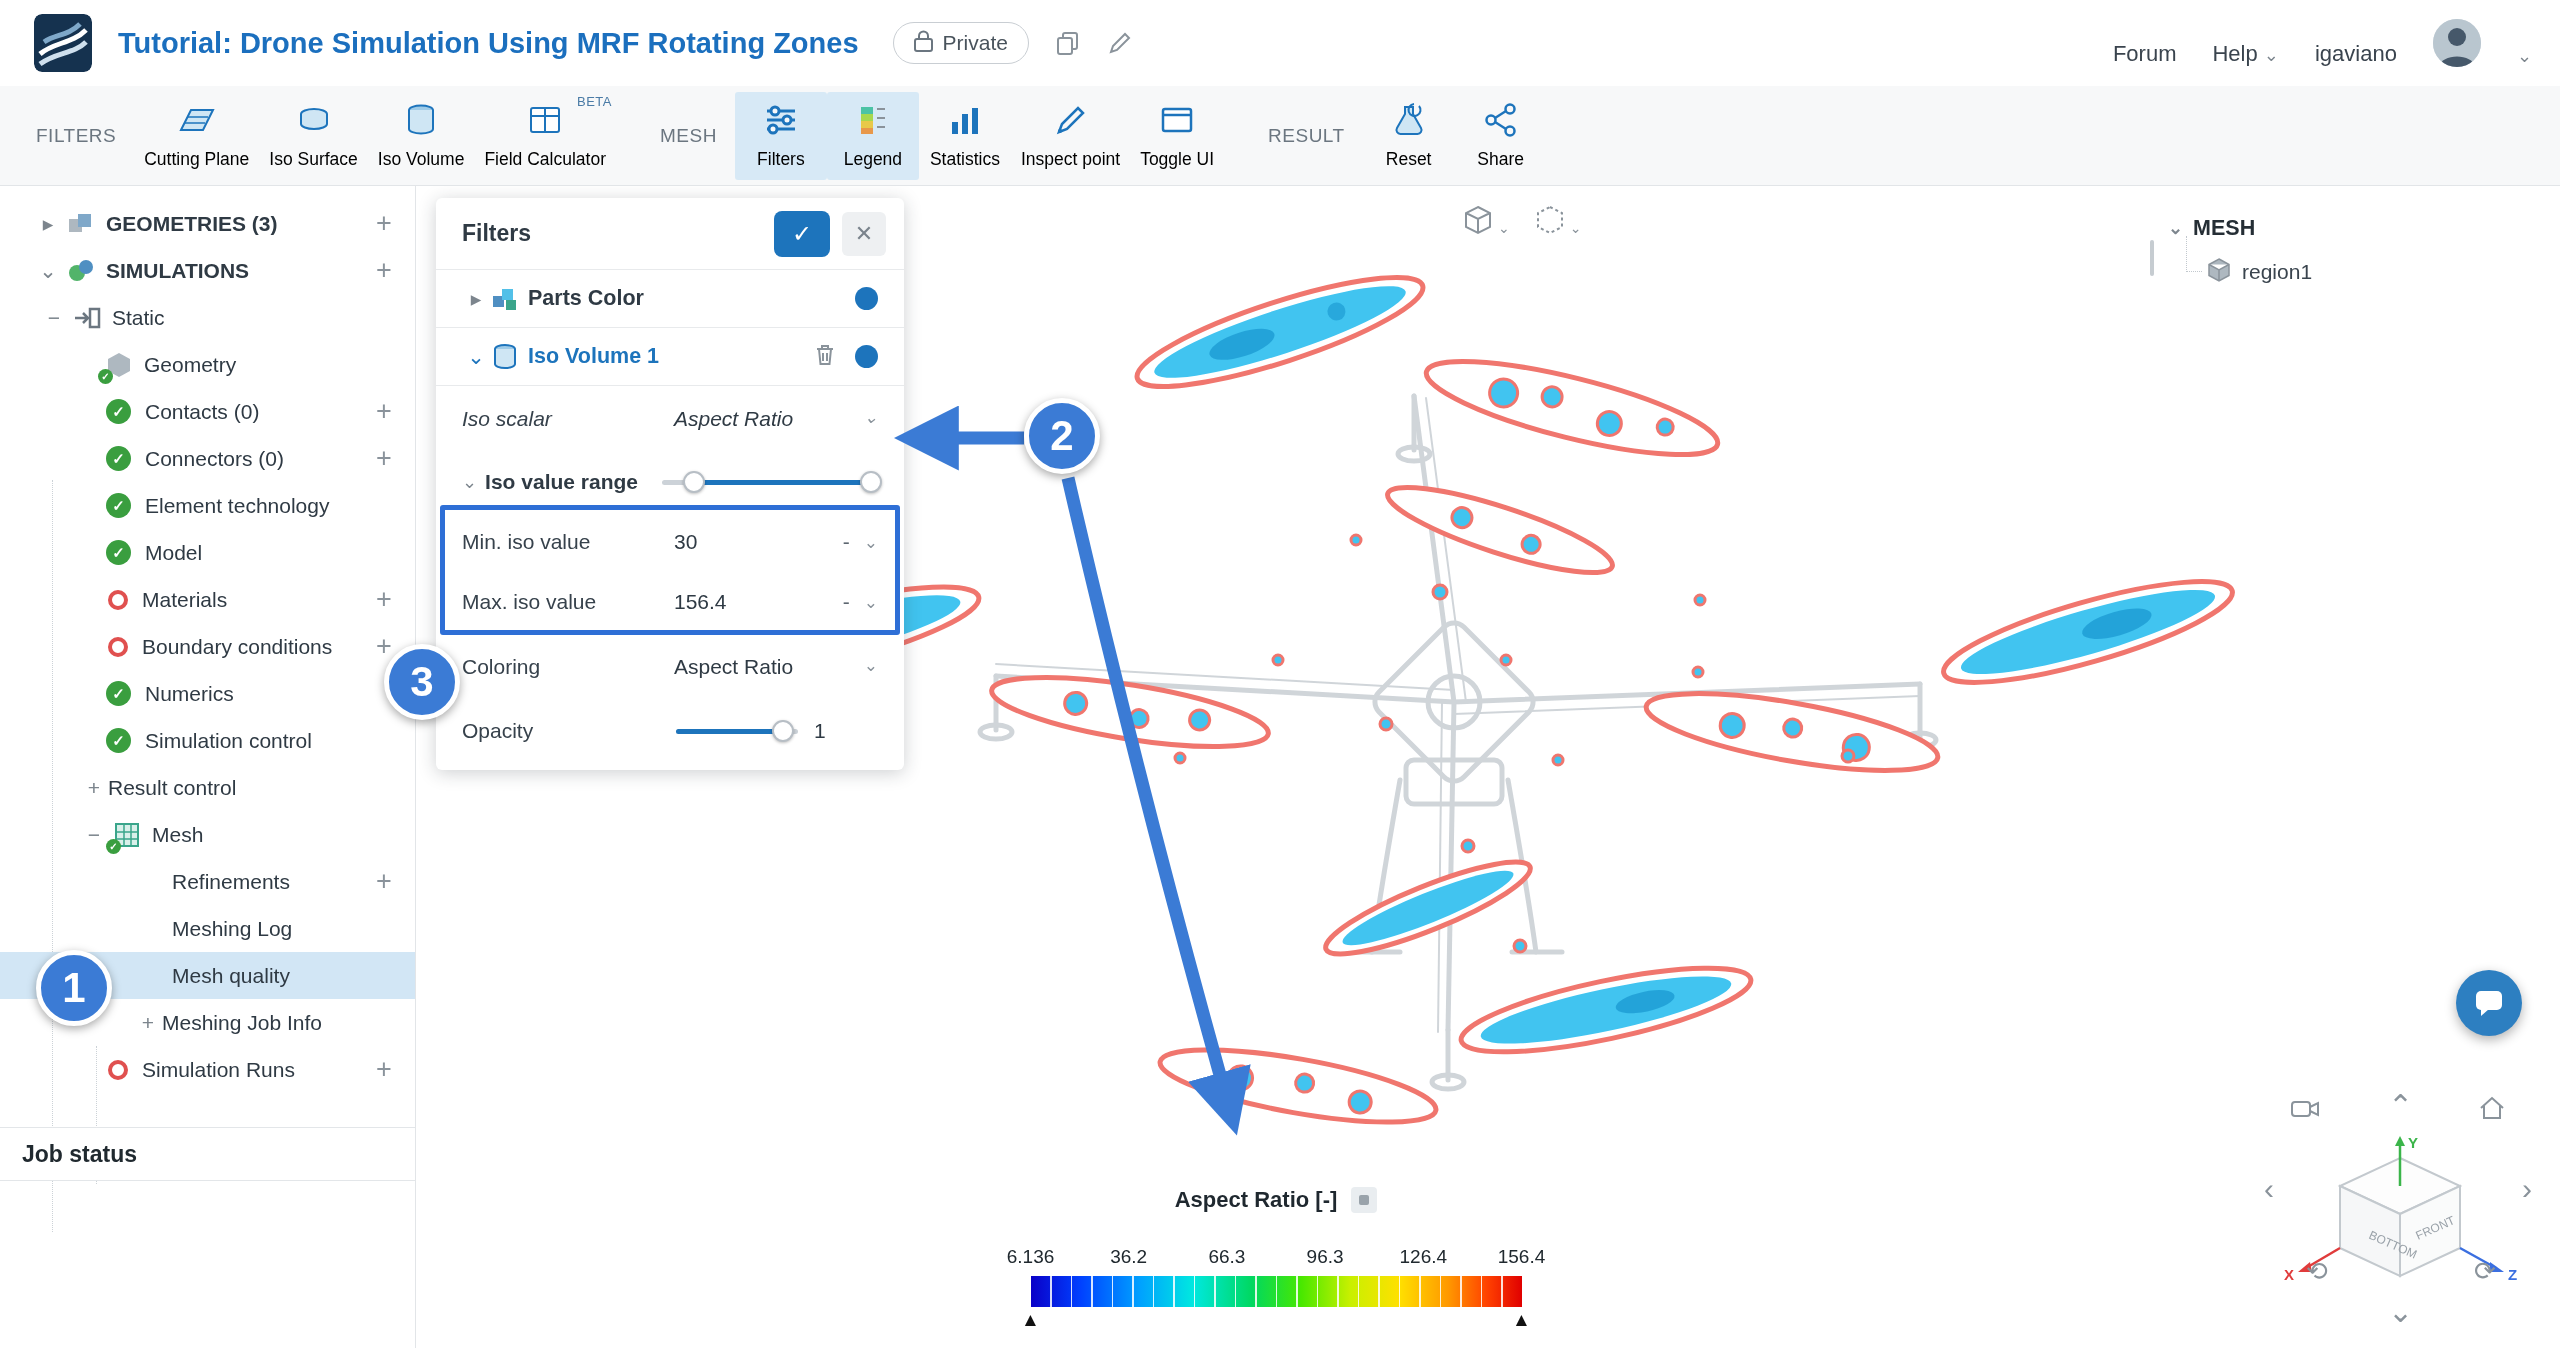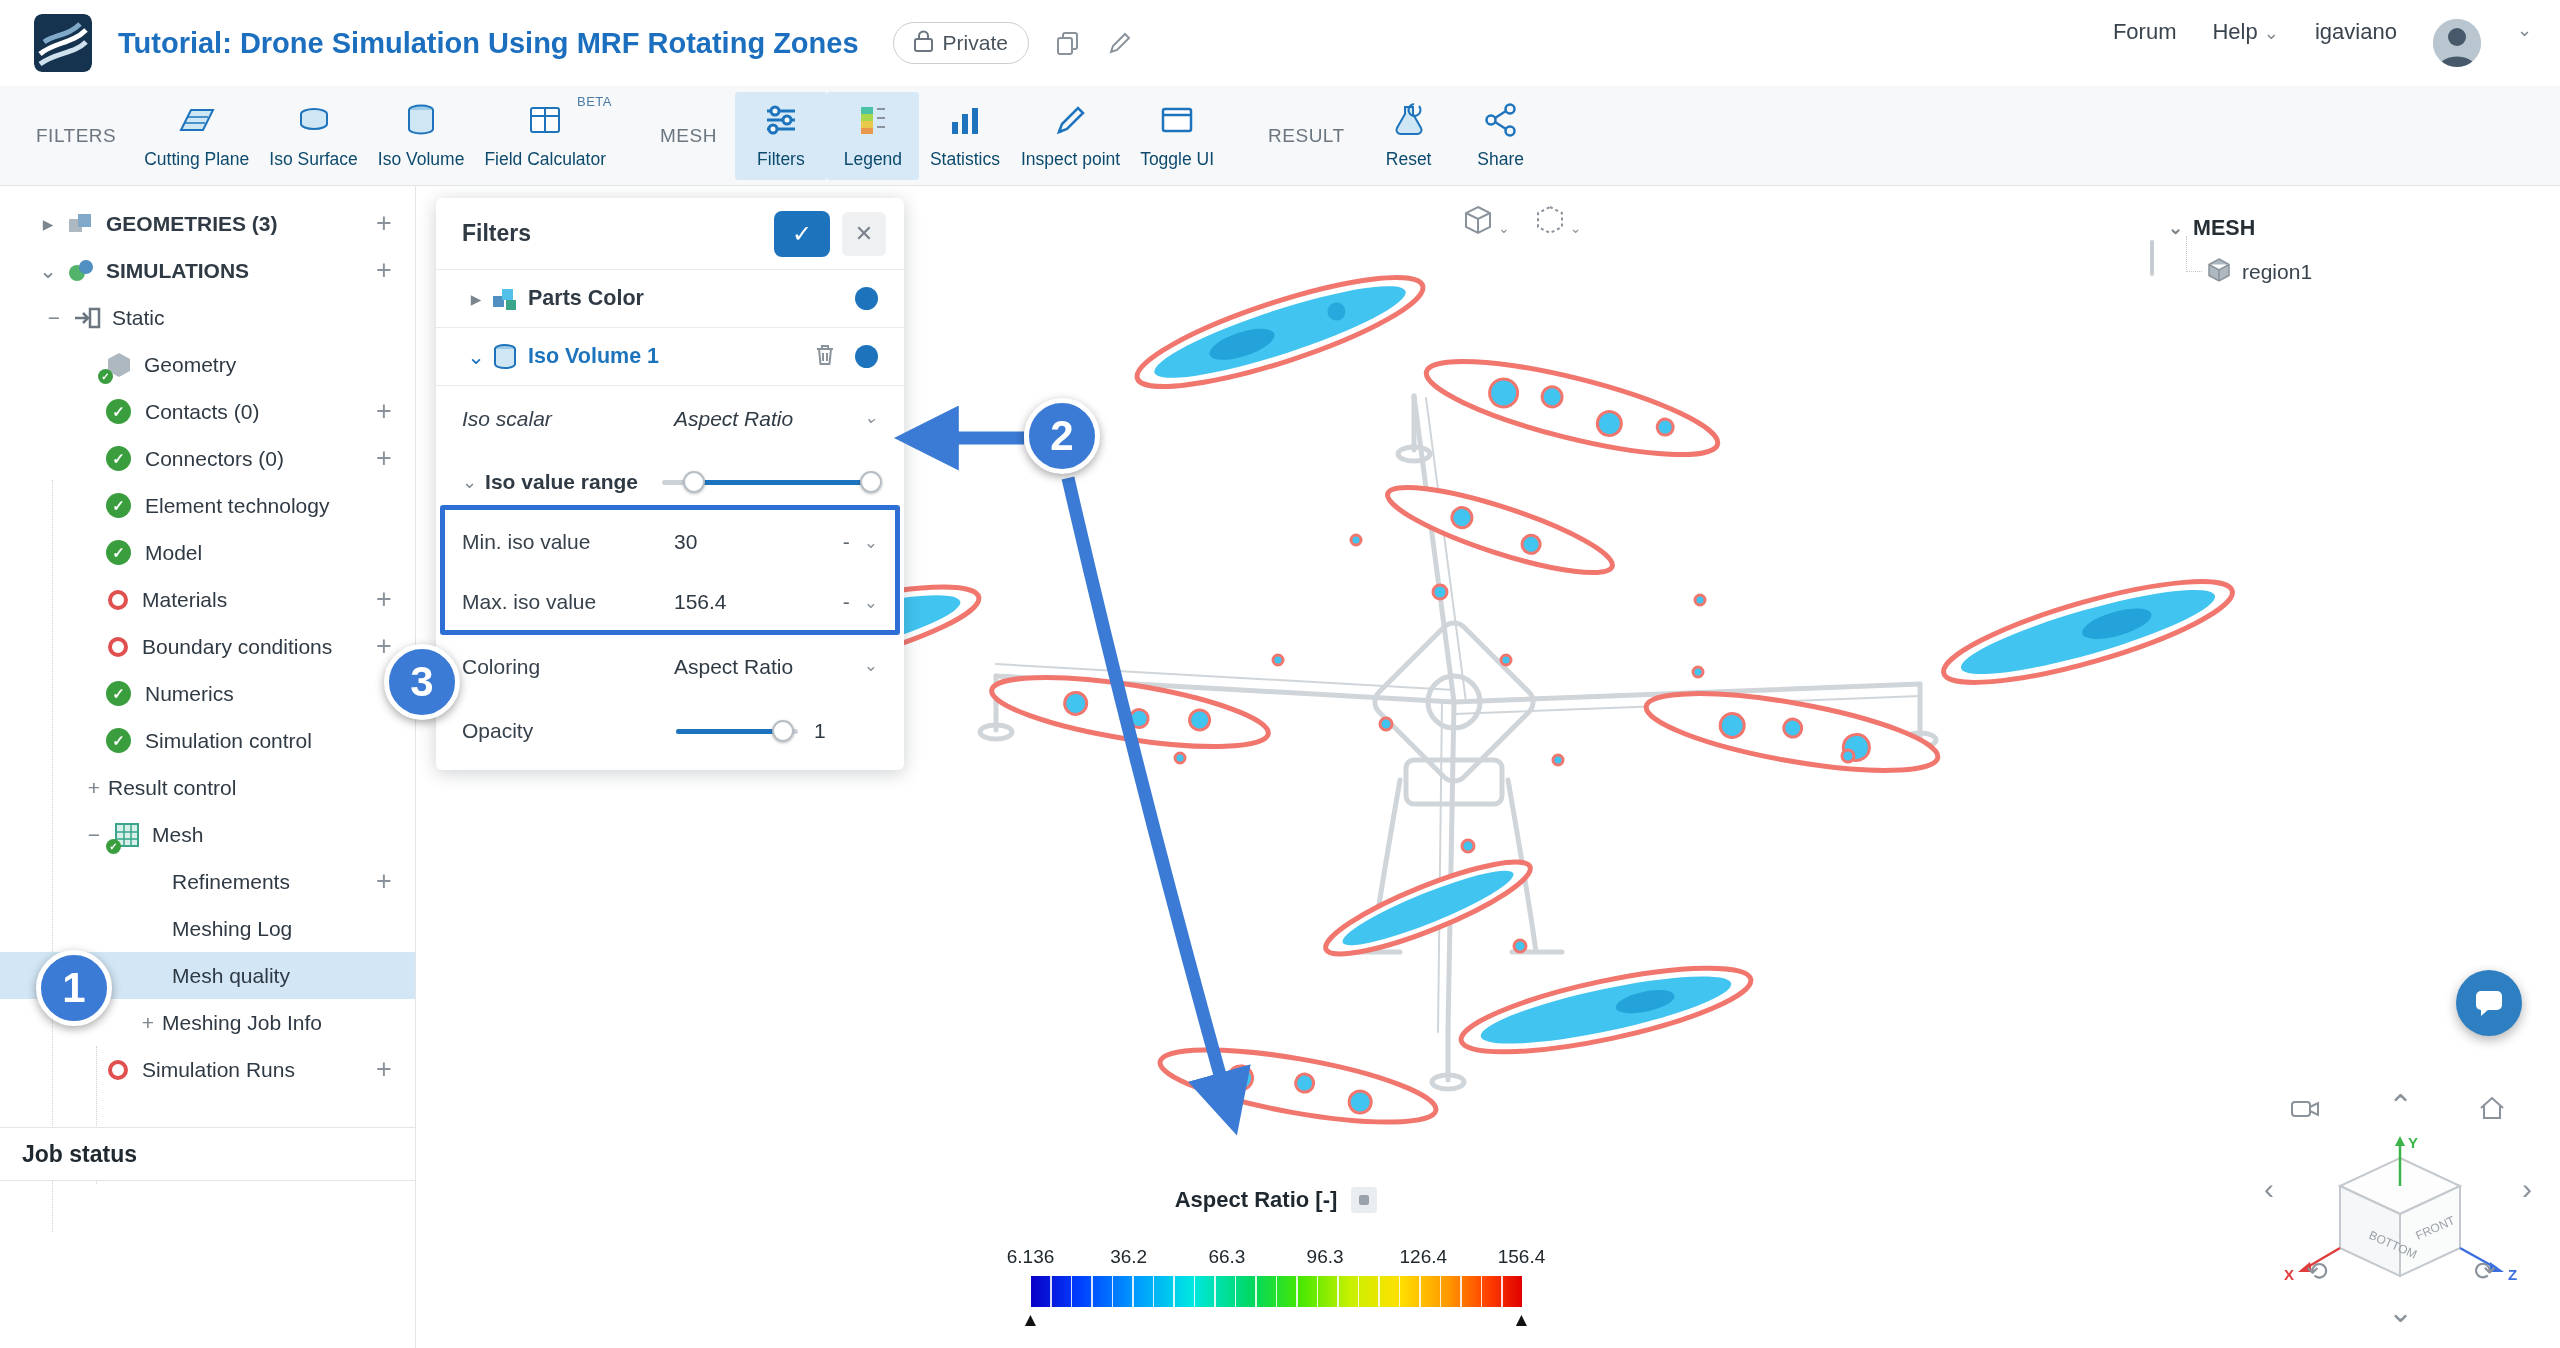--- a/index.html
+++ b/index.html
@@ -7,28 +7,28 @@
   body {
     width:2560px; height:1348px; position:relative; overflow:hidden;
     font-family:"Liberation Sans", sans-serif; background:#fff; color:#2f3a44;
   }
   
   .header { position:absolute; top:0; left:0; right:0; height:86px; background:#fff; display:flex; align-items:center; padding:0 28px 0 34px; z-index:20; }
   .logo { width:58px; height:58px; border-radius:8px; overflow:hidden; flex:0 0 auto; }
   .app-title { color:#1b6fbe; font-size:29px; font-weight:bold; margin-left:26px; white-space:nowrap; }
   .privacy-badge { display:flex; align-items:center; gap:10px; border:1px solid #c9ced3; border-radius:21px; height:42px; padding:0 20px; margin-left:34px; font-size:21px; color:#49535c; background:#fff; }
   .hicon { margin-left:26px; color:#7c858d; display:flex; align-items:center; }
-  .header-right { margin-left:auto; display:flex; align-items:flex-start; gap:36px; font-size:22px; color:#3a444e; }
+  .header-right { margin-left:auto; display:flex; align-items:flex-end; gap:36px; font-size:22px; color:#3a444e; }
   .chev { color:#7c858d; font-size:18px; }
   .avatar { width:48px; height:48px; border-radius:50%; overflow:hidden; background:#cfd8df; }
   
   .toolbar { position:absolute; top:86px; left:0; right:0; height:100px; background:#f7f8f9; border-bottom:1px solid #e2e5e8; display:flex; align-items:center; padding-left:18px; z-index:19; }
   .tb-label { font-size:19px; color:#6b7680; margin:0 18px; letter-spacing:.5px; }
   .tbi { min-width:92px; height:88px; display:flex; flex-direction:column; align-items:center; justify-content:center; gap:7px; padding:0 10px; position:relative; border-radius:3px; }
-  .tbi .lbl { font-size:17.5px; color:#0c4a6e; white-space:nowrap; }
+  .tbi .lbl { font-size:17.5px; color:#000000; white-space:nowrap; }
   .tbi.active { background:#d7e9f6; }
   .beta { position:absolute; top:2px; right:4px; font-size:13px; color:#4a7ba6; letter-spacing:.5px; }
   .tb-gap { width:26px; }
   
   .sidebar { position:absolute; top:186px; left:0; width:416px; bottom:0; background:#fff; border-right:1px solid #e2e5e8; z-index:6; }
   .tree { position:absolute; top:14px; left:0; right:0; }
   .trow { height:47px; display:flex; align-items:center; font-size:21px; color:#2f3a44; position:relative; }
   .trow.sel { background:#d2e6f5; }
   .b { font-weight:bold; }
   .lv0 { padding-left:34px; } .lv1 { padding-left:40px; } .lv2 { padding-left:106px; } .lv2e { padding-left:80px; } .lv3 { padding-left:172px; } .lv3e { padding-left:134px; }

